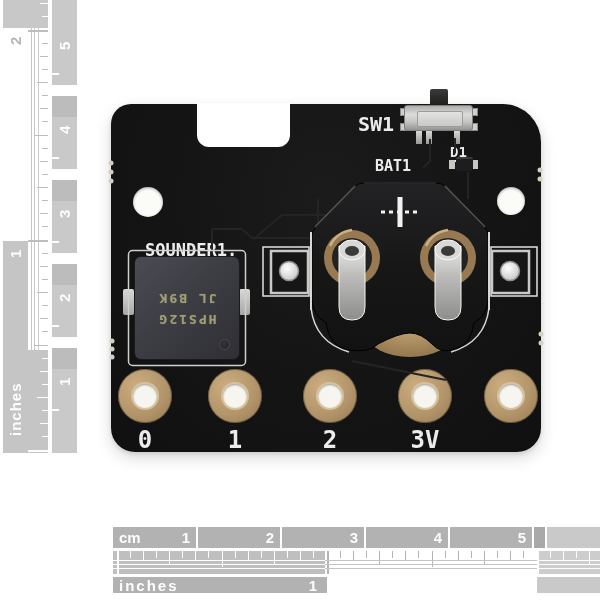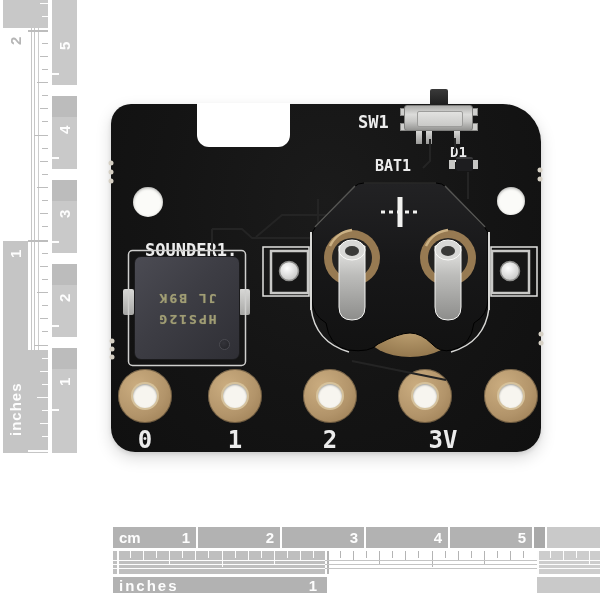--- a/index.html
+++ b/index.html
@@ -143,21 +143,21 @@
         <div class="vtext ruler-text" style="position: absolute; left: 0px; top: 288px; width: 25px; height: 20px; font-size: 15px;">2</div>
         <div class="tick" style="left: 0px; top: 369px; width: 25px; height: 84px; background: rgb(201, 201, 201);"></div>
         <div class="tick" style="left: 0px; top: 409px; width: 7px; height: 2px; background: rgb(253, 253, 253);"></div>
         <div class="vtext ruler-text" style="position: absolute; left: 0px; top: 372px; width: 25px; height: 20px; font-size: 15px;">1</div>
       </div>
   </div>
 
   <div id="board">
     <div id="notch"></div>
 
-    <div class="silk" style="left:247px;top:8px;font-size:17px;">SW1</div>
+    <div class="silk" style="left:247px;top:8px;font-size:20px;">SW1</div>
     <div class="sw-lug" style="left:289px;top:4px;"></div>
     <div class="sw-lug" style="left:289px;top:19px;"></div>
     <div class="sw-lug" style="left:358px;top:4px;"></div>
     <div class="sw-lug" style="left:358px;top:19px;"></div>
     <div class="sw-pin" style="left:305px;"></div>
     <div class="sw-pin" style="left:315px;"></div>
     <div class="sw-pin" style="left:343px;"></div>
     <div id="sw-actuator"></div>
     <div id="sw-body">
       <div id="sw-cavity"></div>
@@ -195,21 +195,21 @@
       </div>
     <div class="pad" style="left:287px;">
         <div class="pad-hole"></div>
       </div>
     <div class="pad" style="left:373px;">
         <div class="pad-hole"></div>
       </div>
     <div class="silk pad-label" style="left:-11px;">0</div>
     <div class="silk pad-label" style="left:79px;">1</div>
     <div class="silk pad-label" style="left:174px;">2</div>
-    <div class="silk pad-label" style="left:287px;">3V</div>
+    <div class="silk pad-label" style="left:269px;">3V</div>
   </div>
 
   <svg id="overlay" width="600" height="600" viewBox="0 0 600 600">
     <defs>
       <linearGradient id="clipGrad" x1="0" y1="0" x2="0" y2="1">
         <stop offset="0" stop-color="#e9e9e7"></stop>
           <stop offset="0.4" stop-color="#bcbcba"></stop>
         <stop offset="1" stop-color="#8d8d8b"></stop>
       </linearGradient>
       <linearGradient id="plasticGrad" x1="0" y1="0" x2="0" y2="1">

